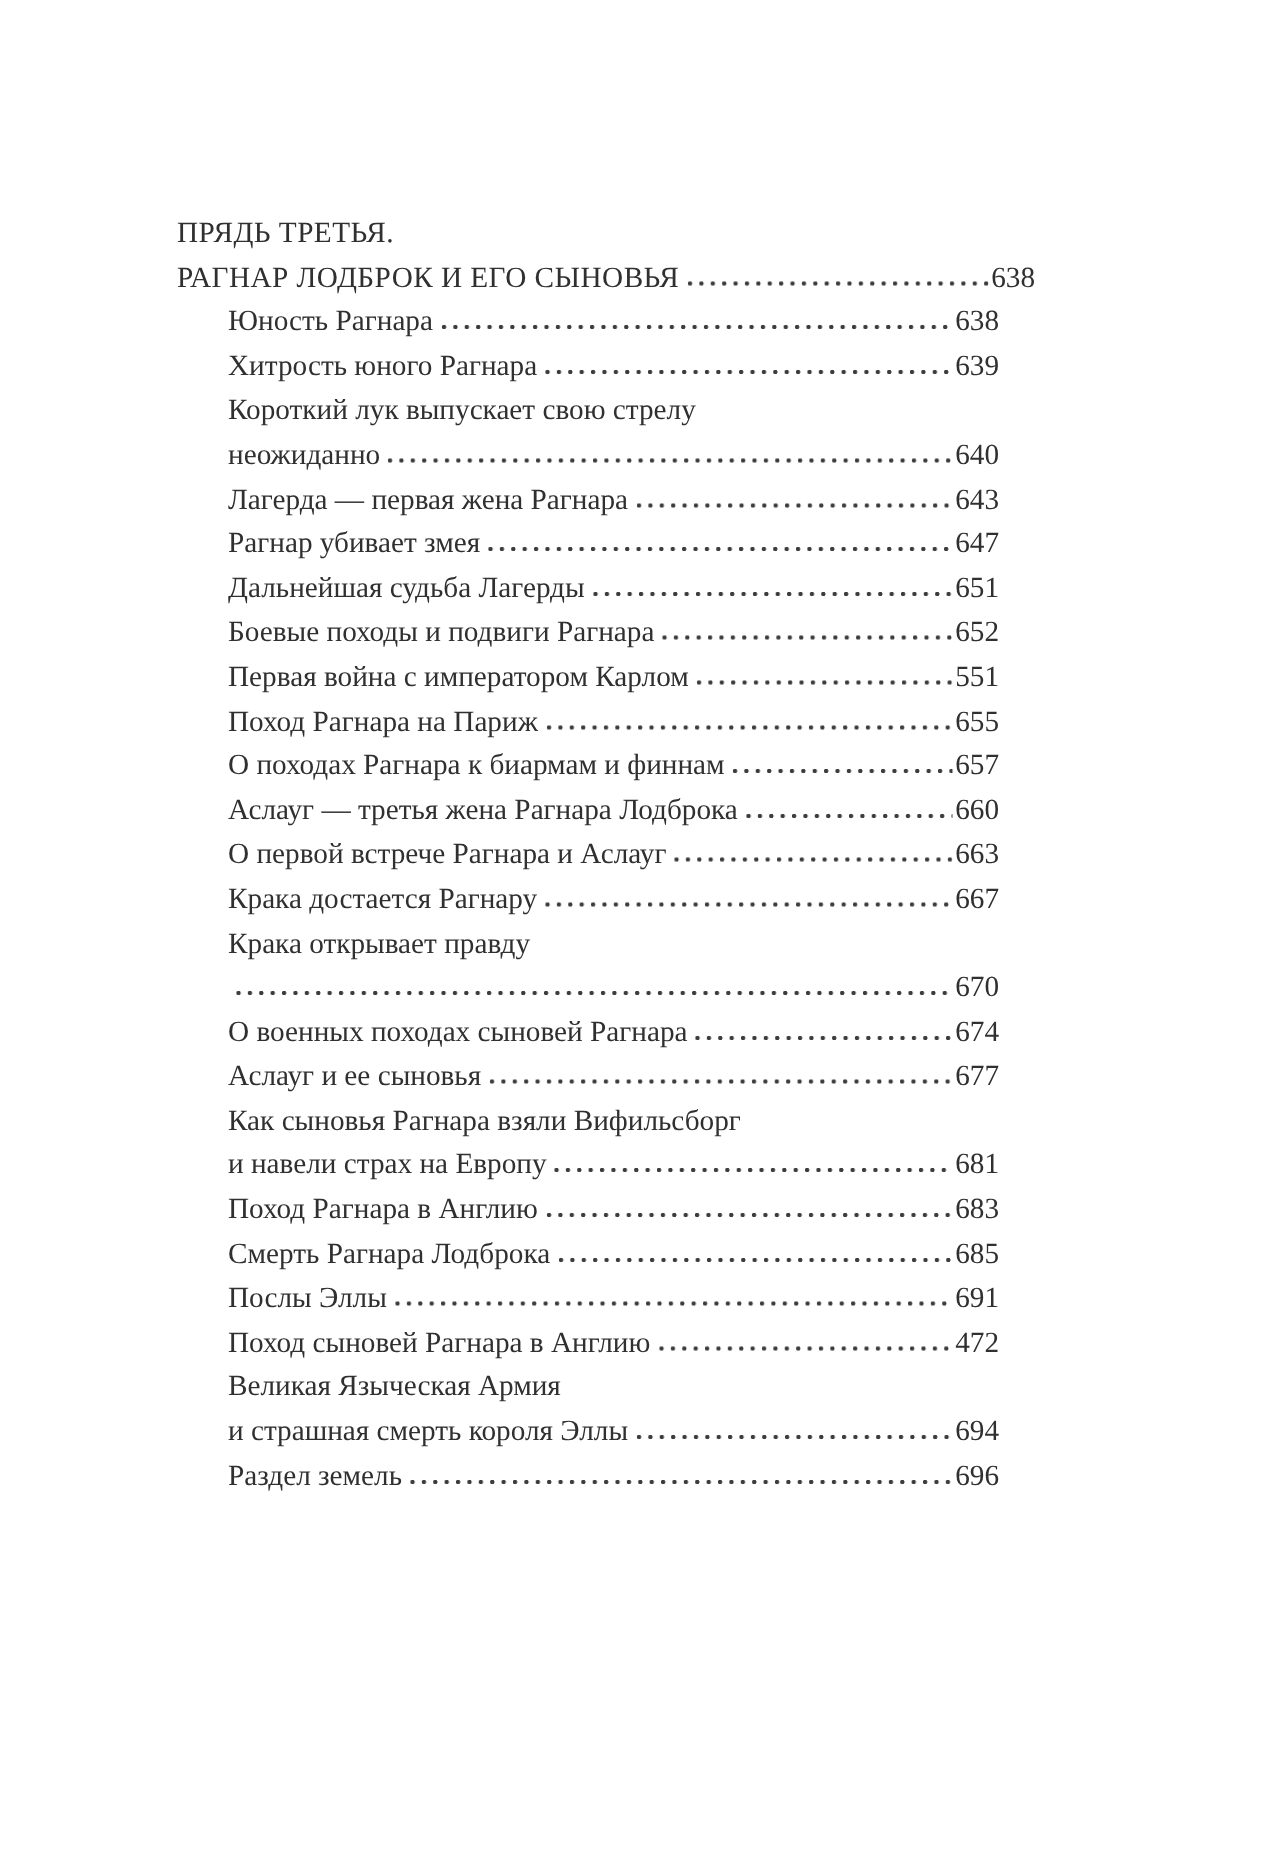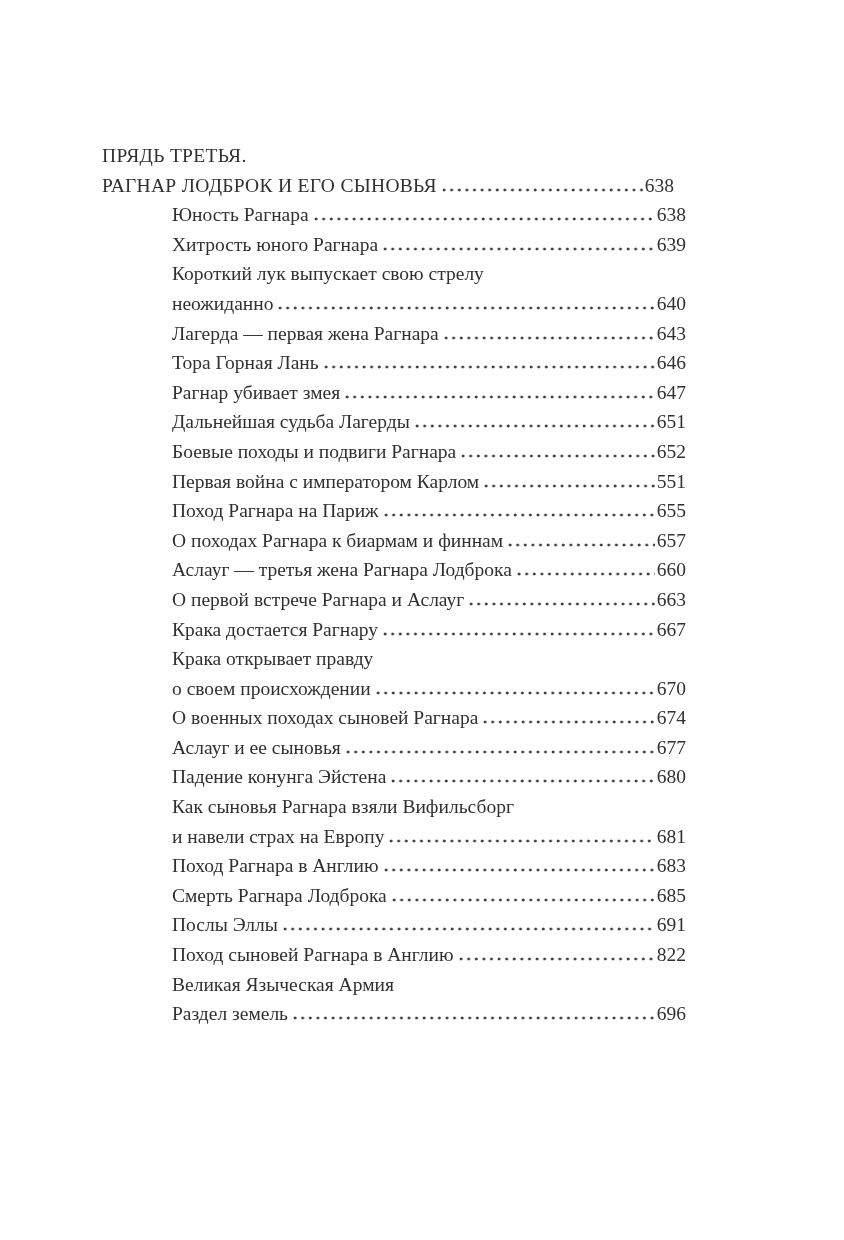--- a/index.html
+++ b/index.html
@@ -12,36 +12,36 @@
     width: 844px;
     height: 1240px;
     background: #ffffff;
     overflow: hidden;
     font-family: "Liberation Serif", "DejaVu Serif", serif;
     color: #303030;
     font-size: 19.5px;
   }
   .content {
     position: absolute;
-    left: 102px;
+    left: 118px;
     top: 141px;
     width: 572px;
   }
   .toc-row {
     display: flex;
     align-items: baseline;
     line-height: 29.6px;
     height: 29.6px;
     white-space: nowrap;
   }
   .header-row .title {
     letter-spacing: 0.3px;
   }
   .entries {
-    margin-left: 70px; 
+    margin-left: 34px; 
     width: 514px;
   }
   .title {
     white-space: nowrap;
   }
   .leader {
     flex: 1 1 auto;
     height: 4px;
     margin: 0 2px 0 5px;
     background-image: radial-gradient(circle at 2px 2px, #3c3c3c 1.25px, transparent 1.7px);
@@ -89,25 +89,20 @@
           <span class="title">неожиданно</span>
           <span class="leader"></span>
           <span class="page-num">640</span>
         </div>
         <div class="toc-row">
           <span class="title">Лагерда — первая жена Рагнара</span>
           <span class="leader"></span>
           <span class="page-num">643</span>
         </div>
         <div class="toc-row">
-          <span class="title">Тора Горная Лань</span>
-          <span class="leader"></span>
-          <span class="page-num">646</span>
-        </div>
-        <div class="toc-row">
           <span class="title">Рагнар убивает змея</span>
           <span class="leader"></span>
           <span class="page-num">647</span>
         </div>
         <div class="toc-row">
           <span class="title">Дальнейшая судьба Лагерды</span>
           <span class="leader"></span>
           <span class="page-num">651</span>
         </div>
         <div class="toc-row">
@@ -142,40 +137,34 @@
         </div>
         <div class="toc-row">
           <span class="title">Крака достается Рагнару</span>
           <span class="leader"></span>
           <span class="page-num">667</span>
         </div>
         <div class="toc-row">
           <span class="title">Крака открывает правду</span>
         </div>
         <div class="toc-row">
-          <span class="title">о своем происхождении</span>
           <span class="leader"></span>
           <span class="page-num">670</span>
         </div>
         <div class="toc-row">
           <span class="title">О военных походах сыновей Рагнара</span>
           <span class="leader"></span>
           <span class="page-num">674</span>
         </div>
         <div class="toc-row">
           <span class="title">Аслауг и ее сыновья</span>
           <span class="leader"></span>
           <span class="page-num">677</span>
         </div>
         <div class="toc-row">
-          <span class="title">Падение конунга Эйстена</span>
-          <span class="leader"></span>
-          <span class="page-num">680</span>
-        </div>
-        <div class="toc-row">
           <span class="title">Как сыновья Рагнара взяли Вифильсборг</span>
         </div>
         <div class="toc-row">
           <span class="title">и навели страх на Европу</span>
           <span class="leader"></span>
           <span class="page-num">681</span>
         </div>
         <div class="toc-row">
           <span class="title">Поход Рагнара в Англию</span>
           <span class="leader"></span>
@@ -187,24 +176,29 @@
           <span class="page-num">685</span>
         </div>
         <div class="toc-row">
           <span class="title">Послы Эллы</span>
           <span class="leader"></span>
           <span class="page-num">691</span>
         </div>
         <div class="toc-row">
           <span class="title">Поход сыновей Рагнара в Англию</span>
           <span class="leader"></span>
-          <span class="page-num">822</span>
+          <span class="page-num">472</span>
         </div>
         <div class="toc-row">
           <span class="title">Великая Языческая Армия</span>
+        </div>
+        <div class="toc-row">
+          <span class="title">и страшная смерть короля Эллы</span>
+          <span class="leader"></span>
+          <span class="page-num">694</span>
         </div>
         <div class="toc-row">
           <span class="title">Раздел земель</span>
           <span class="leader"></span>
           <span class="page-num">696</span>
         </div>
       </div>
 
   </div>
 </div>

